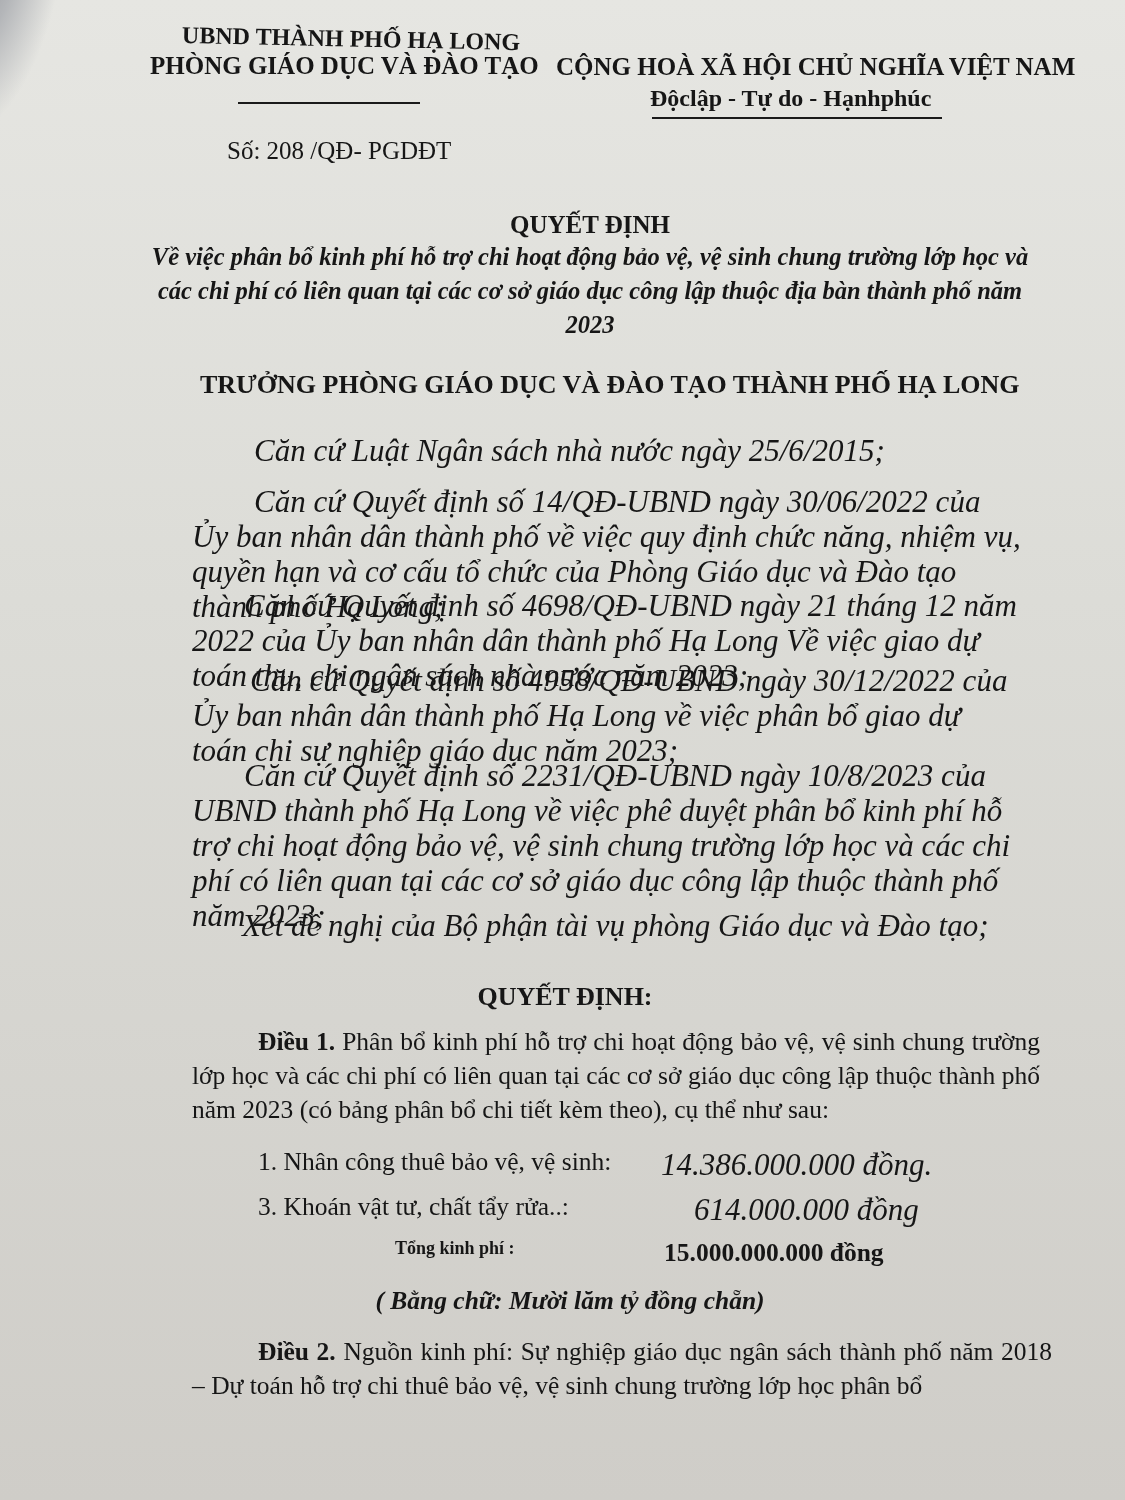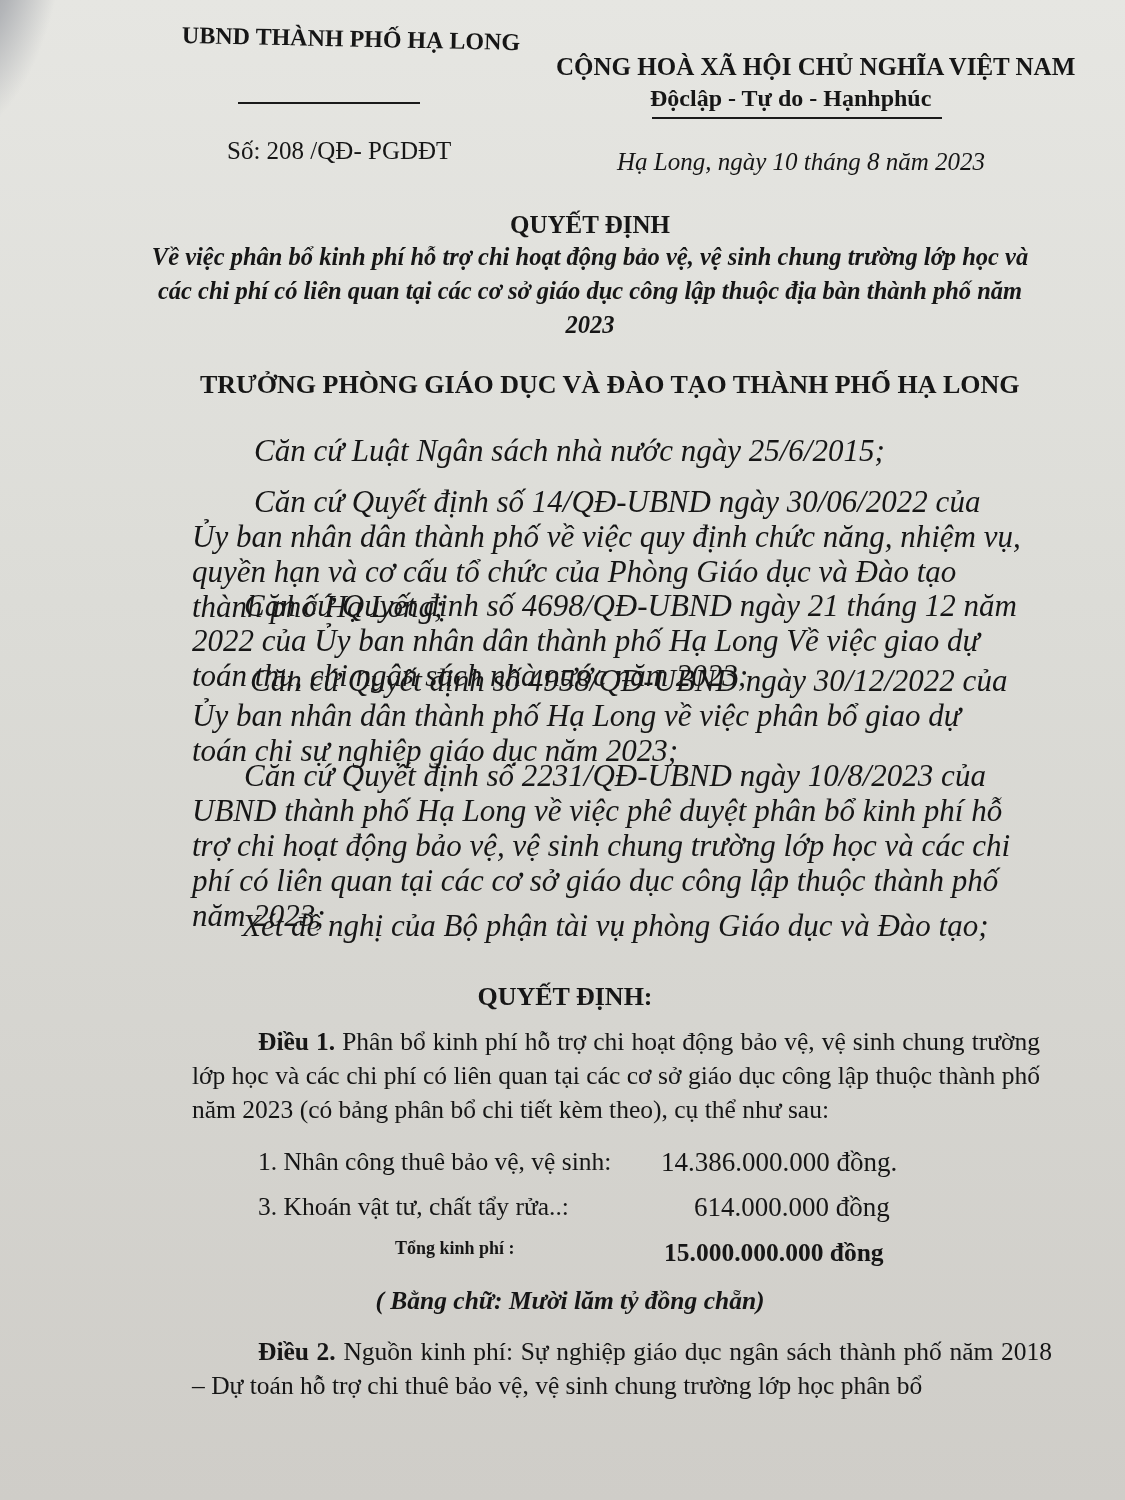--- a/index.html
+++ b/index.html
@@ -32,38 +32,38 @@
   .subject { left: 150px; width: 880px; top: 240px; font-size: 24.5px; font-weight: bold; font-style: italic; text-align: center; line-height: 34px; white-space: normal; }
   .authority { left: 200px; top: 370px; font-size: 26px; font-weight: bold; }
 
   .basis { position: absolute; left: 192px; width: 830px; font-size: 31px; font-style: italic; line-height: 35px; white-space: normal; }
   .basis .indent { display: inline-block; width: 62px; }
 
   .decision { left: 0; width: 1130px; top: 982px; font-size: 26px; font-weight: bold; text-align: center; }
   .art { position: absolute; left: 192px; width: 848px; font-size: 25.5px; line-height: 34px; text-align: justify; white-space: normal; }
   .art .indent { display: inline-block; width: 66px; }
   .item-label { left: 258px; font-size: 25.5px; }
-  .item-val { font-size: 27px; }
+  .item-val { font-size: 31px; font-style: italic; }
   .in-words { left: 0; width: 1140px; top: 1286px; font-size: 25.5px; font-weight: bold; font-style: italic; text-align: center; }
 </style>
 </head>
 <body>
 
 <div class="corner"></div>
 
 <div class="page">
 
   <div class="abs left-org1">UBND THÀNH PHỐ HẠ LONG</div>
+  <div class="abs left-org2">PHÒNG GIÁO DỤC VÀ ĐÀO TẠO</div>
   <div class="left-ul"></div>
   <div class="abs doc-no">Số: 208 /QĐ- PGDĐT</div>
 
   <div class="abs nation">CỘNG HOÀ XÃ HỘI CHỦ NGHĨA VIỆT NAM</div>
   <div class="abs motto">Độclập - Tự do - Hạnhphúc</div>
   <div class="right-ul"></div>
-  <div class="abs date">Hạ Long, ngày 10 tháng 8 năm 2023</div>
 
   <div class="abs title">QUYẾT ĐỊNH</div>
   <div class="abs subject">Về việc phân bổ kinh phí hỗ trợ chi hoạt động bảo vệ, vệ sinh chung trường lớp học và các chi phí có liên quan tại các cơ sở giáo dục công lập thuộc địa bàn thành phố năm 2023</div>
   <div class="abs authority">TRƯỞNG PHÒNG GIÁO DỤC VÀ ĐÀO TẠO THÀNH PHỐ HẠ LONG</div>
 
   <div class="basis" style="top:433px;"><span class="indent"></span><span>Căn cứ Luật Ngân sách nhà nước ngày 25/6/2015;</span></div>
   <div class="basis" style="top:484px;"><span class="indent"></span><span>Căn cứ Quyết định số 14/QĐ-UBND ngày 30/06/2022 của Ủy ban nhân dân thành phố về việc quy định chức năng, nhiệm vụ, quyền hạn và cơ cấu tổ chức của Phòng Giáo dục và Đào tạo thành phố Hạ Long;</span></div>
   <div class="basis" style="top:588px;"><span class="indent" style="width:52px"></span><span>Căn cứ Quyết định số 4698/QĐ-UBND ngày 21 tháng 12 năm 2022 của Ủy ban nhân dân thành phố Hạ Long Về việc giao dự toán thu, chi ngân sách nhà nước năm 2023;</span></div>
   <div class="basis" style="top:663px;font-family:Liberation Serif, serif;"><span class="indent" style="width:58px"></span><span>Căn cứ Quyết định số 4958/QĐ-UBND ngày 30/12/2022 của Ủy ban nhân dân thành phố Hạ Long về việc phân bổ giao dự toán chi sự nghiệp giáo dục năm 2023;</span></div>
   <div class="basis" style="top:758px;"><span class="indent" style="width:52px"></span><span>Căn cứ Quyết định số 2231/QĐ-UBND ngày 10/8/2023 của UBND thành phố Hạ Long về việc phê duyệt phân bổ kinh phí hỗ trợ chi hoạt động bảo vệ, vệ sinh chung trường lớp học và các chi phí có liên quan tại các cơ sở giáo dục công lập thuộc thành phố năm 2023;</span></div>

